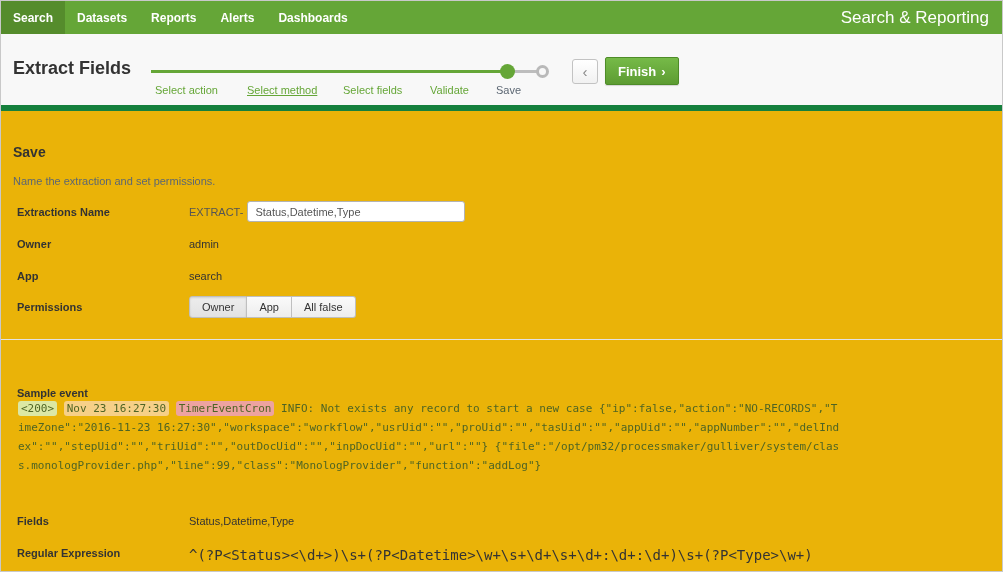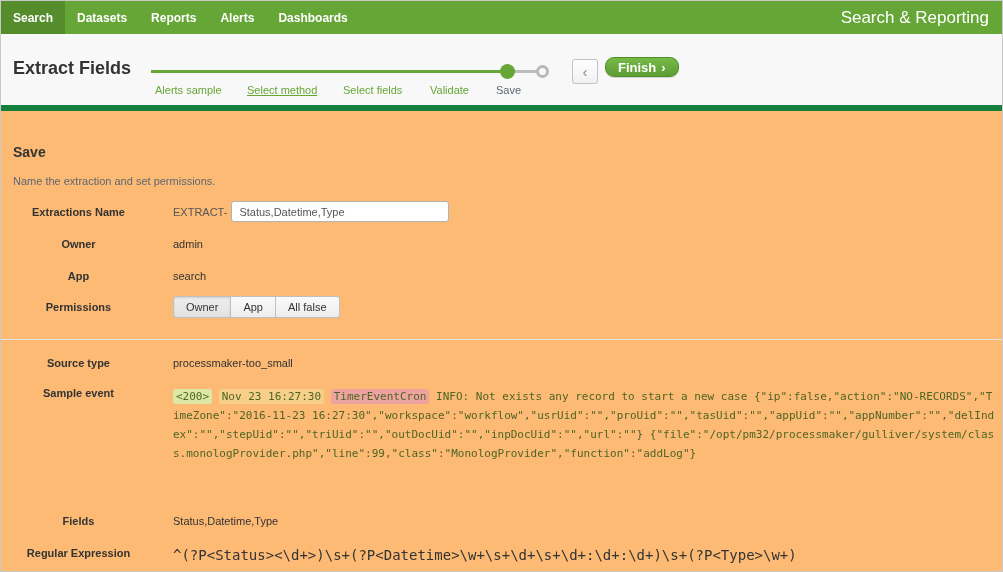--- a/index.html
+++ b/index.html
@@ -1,18 +1,18 @@
 <!DOCTYPE html>
 <html><head>
 <meta charset="utf-8">
 <style>
   * { margin:0; padding:0; box-sizing:border-box; }
   html,body { background:#e9e9e9; }
   body { font-family:"Liberation Sans", sans-serif; }
-  .page { position:relative; width:1003px; height:572px; background:#fdba74; border:1px solid #c9c9c9; overflow:hidden; }
+  .page { position:relative; width:1003px; height:572px; background:#eab308; border:1px solid #c9c9c9; overflow:hidden; }
 
   
   .topnav { position:absolute; top:0; left:0; width:100%; height:33px; background:#65a637; display:flex; align-items:stretch; }
   .nav-item { display:flex; align-items:center; padding:0 12px; color:#fff; font-size:12px; font-weight:bold; text-decoration:none; cursor:pointer; }
   .nav-item.active { background:#558c2c; }
   .app-title { margin-left:auto; display:flex; align-items:center; padding-right:13px; color:#fff; font-size:17px; font-weight:400; }
 
   
   .header-band { position:absolute; top:33px; left:0; width:100%; height:77px; background:#f8f8f8; border-bottom:6px solid #15803d; }
   .page-title { position:absolute; left:12px; top:24px; font-size:18px; color:#333; }
@@ -26,29 +26,29 @@
   .dot-hollow { position:absolute; left:385px; top:14px; width:13px; height:13px; border-radius:50%; border:3px solid #b9b9b9; background:#f8f8f8; }
   .step-label { position:absolute; top:33px; font-size:11px; color:#65a637; white-space:nowrap; }
   .step-label.s0 { left:4px; }
   .step-label.s1 { left:96px;text-decoration:underline; }
   .step-label.s2 { left:192px; }
   .step-label.s3 { left:279px; }
   .step-label.s4 { left:345px; color:#5c6773; }
 
   .back-btn { position:absolute; left:571px; top:25px; width:26px; height:25px; border:1px solid #c3c3c3; border-radius:3px; background:linear-gradient(#fff,#f1f1f1); cursor:pointer; color:#888; font-size:15px; line-height:22px; text-align:center; }
   .chev-left::before { content:"‹"; }
-  .finish-btn { position:absolute; left:604px; top:23px; height:20px; padding:0 12px; border:1px solid #4e8c28; border-radius:9px; background:linear-gradient(#76ba48,#5d9c32); color:#fff; font-size:13px; font-weight:bold; cursor:pointer; box-shadow:0 1px 1px rgba(0,0,0,.15); }
+  .finish-btn { position:absolute; left:604px; top:23px; height:28px; padding:0 12px; border:1px solid #4e8c28; border-radius:2px; background:linear-gradient(#76ba48,#5d9c32); color:#fff; font-size:13px; font-weight:bold; cursor:pointer; box-shadow:0 1px 1px rgba(0,0,0,.15); }
   .chev-right::before { content:"›"; margin-left:5px; font-weight:bold; }
 
   
   .section-title { position:absolute; left:12px; top:143px; font-size:14px; color:#333; }
   .section-subtitle { position:absolute; left:12px; top:167px; font-size:11px; color:#5c6773;margin-top:7px; }
 
   .row { position:absolute; left:0; width:1003px; font-size:11px; }
-  .lbl { display:inline-block; width:155px; text-align:center; vertical-align:top; font-weight:bold; color:#333; }
+  .lbl { display:inline-block; width:155px; text-align:left; vertical-align:top; font-weight:bold; color:#333;margin-left:16px; }
   .val { display:inline-block; margin-left:17px; vertical-align:top; color:#333; max-width:822px; }
 
   .r-name { top:200px; }  .r-name .lbl { padding-top:5px; }
   .r-owner { top:237px; }
   .r-app { top:269px; }
   .r-perm { top:295px; }  .r-perm .lbl { padding-top:5px; }
   .r-stype { top:356px; }
   .r-event { top:386px; }
   .r-fields { top:514px; }
   .r-regex { top:546px; }
@@ -84,21 +84,21 @@
   </nav>
 
   <header class="header-band">
     <h1 class="page-title">Extract Fields</h1>
 
     <div class="stepper">
       <div class="track done"></div>
       <div class="track todo"></div>
       <div class="dot-filled"></div>
       <div class="dot-hollow"></div>
-      <div class="step-label s0">Alerts sample</div>
+      <div class="step-label s0">Select action</div>
       <div class="step-label s1">Select method</div>
       <div class="step-label s2">Select fields</div>
       <div class="step-label s3">Validate</div>
       <div class="step-label s4">Save</div>
     </div>
 
     <button class="back-btn"><span class="chev-left"></span></button>
     <button class="finish-btn"><span>Finish</span><span class="chev-right"></span></button>
   </header>
 
@@ -124,23 +124,20 @@
       <span class="perm-group">
         <button class="perm-btn selected">Owner</button>
         <button class="perm-btn">App</button>
         <button class="perm-btn">All false</button>
       </span>
     </span>
   </div>
 
   <div class="divider"></div>
 
-  <div class="row r-stype">
-    <span class="lbl">Source type</span><span class="val">processmaker-too_small</span>
-  </div>
 
   <div class="row r-event">
     <span class="lbl">Sample event</span><span class="val">
       <span class="event-text"><span class="hl" style="background-color: rgb(220, 232, 164);">&lt;200&gt;</span> <span class="hl" style="background-color: rgb(246, 208, 136);">Nov 23 16:27:30</span> <span class="hl" style="background-color: rgb(237, 163, 160);">TimerEventCron</span><span> INFO: Not exists any record to start a new case {"ip":false,"action":"NO-RECORDS","TimeZone":"2016-11-23 16:27:30","workspace":"workflow","usrUid":"","proUid":"","tasUid":"","appUid":"","appNumber":"","delIndex":"","stepUid":"","triUid":"","outDocUid":"","inpDocUid":"","url":""} {"file":"/opt/pm32/processmaker/gulliver/system/class.monologProvider.php","line":99,"class":"MonologProvider","function":"addLog"}</span></span>
     </span>
   </div>
 
   <div class="row r-fields">
     <span class="lbl">Fields</span><span class="val">Status,Datetime,Type</span>
   </div>

